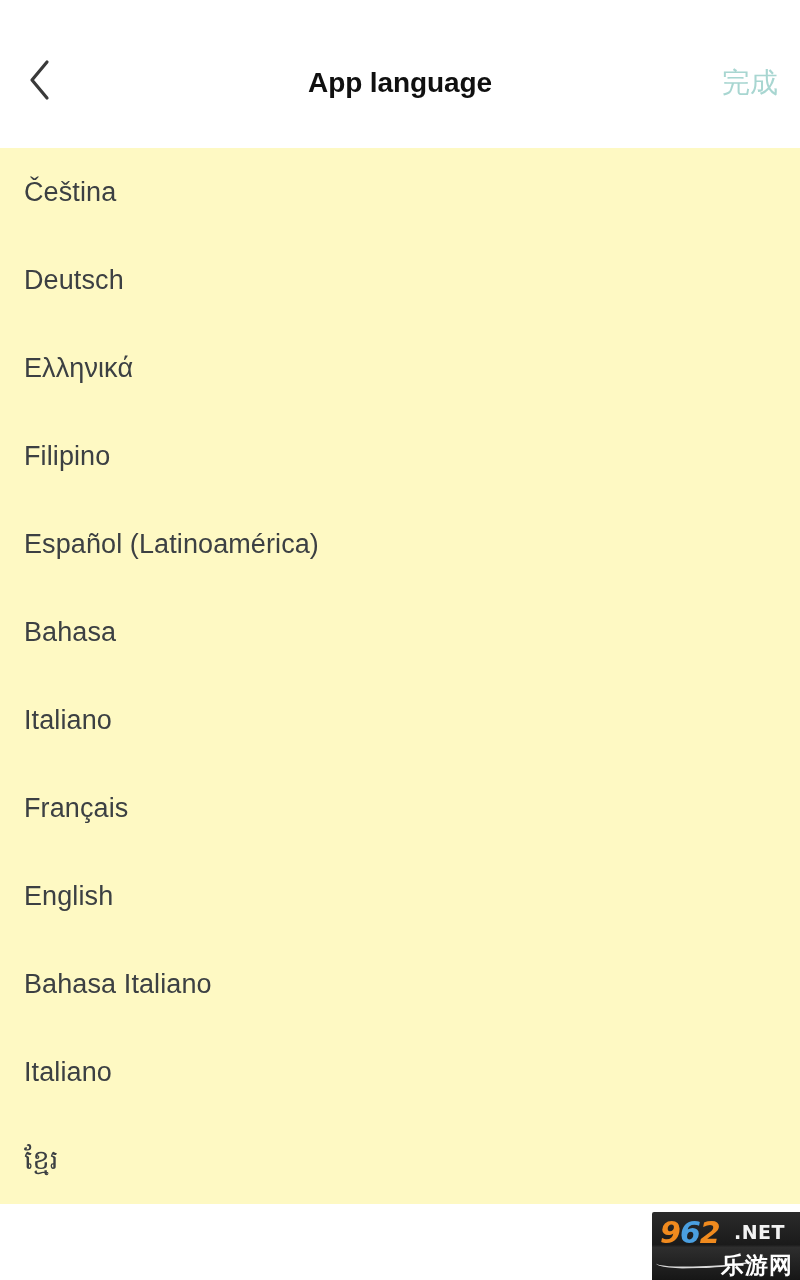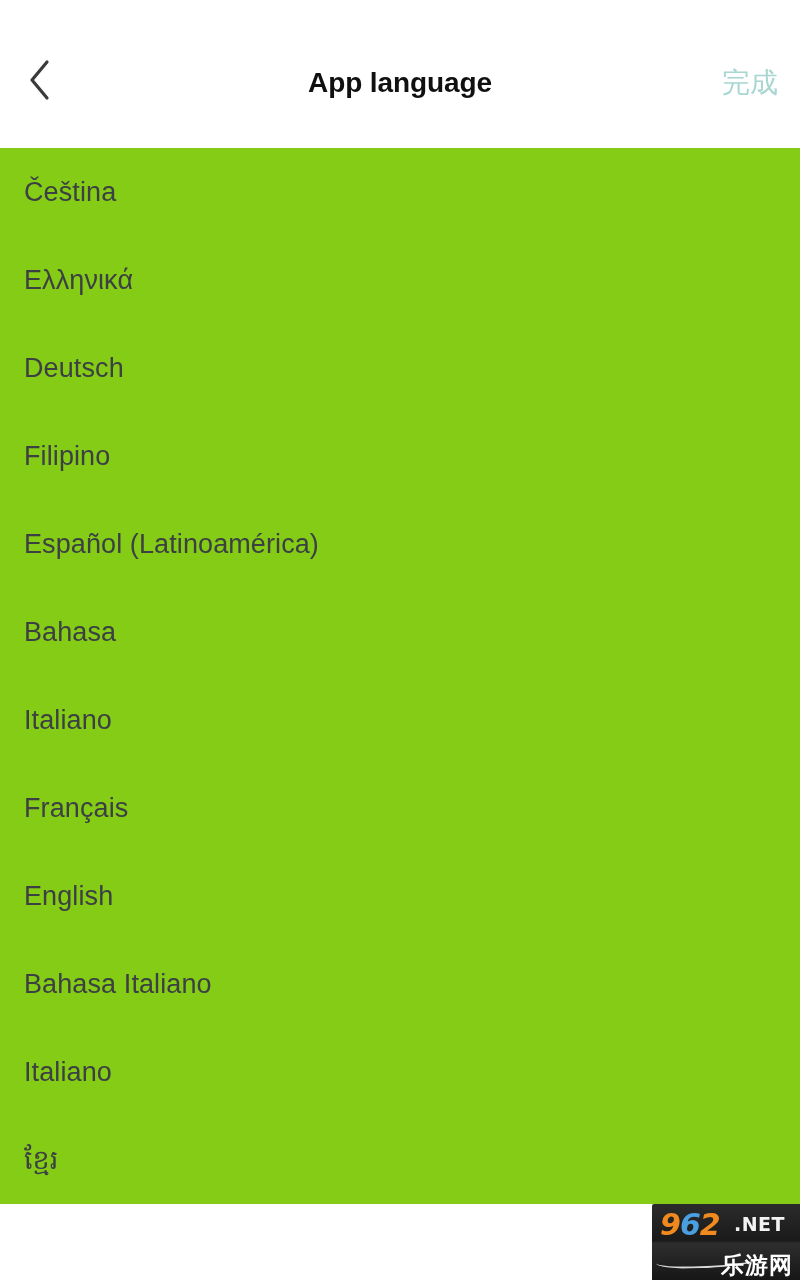--- a/index.html
+++ b/index.html
@@ -79,38 +79,38 @@
     padding-top: 20px;
   }
 
   .lang-item {
     height: 88px;
     display: flex;
     align-items: center;
     padding-left: 24px;
     padding-right: 24px;
     cursor: pointer;
-    background: #84cc16;
+    background: #fef9c3;
   }
 
   .lang-label {
     font-size: 27px;
     line-height: 34px;
     color: #3c4043;
     font-weight: 400;
     letter-spacing: 0.1px;
   }
 
   
   .watermark {
     position: absolute;
     right: 0;
     bottom: 0;
     width: 148px;
-    height: 76px;
+    height: 68px;
     background: linear-gradient(180deg, #2b2b2b 0%, #1a1a1a 48%, #2e2e2e 52%, #161616 100%);
     overflow: hidden;
     border-top-left-radius: 2px;
   }
   .wm-inner {
     position: relative;
     width: 100%;
     height: 100%;
   }
   .wm-962 {
@@ -180,25 +180,25 @@
     <div class="done-btn">完成</div>
   </div>
 
   <div class="lang-list">
 
     <div class="lang-item">
       <span class="lang-label">Čeština</span>
     </div>
 
     <div class="lang-item">
+      <span class="lang-label">Deutsch</span>
+    </div>
+
+    <div class="lang-item">
       <span class="lang-label">Ελληνικά</span>
-    </div>
-
-    <div class="lang-item">
-      <span class="lang-label">Deutsch</span>
     </div>
 
     <div class="lang-item">
       <span class="lang-label">Filipino</span>
     </div>
 
     <div class="lang-item">
       <span class="lang-label">Español (Latinoamérica)</span>
     </div>
 

